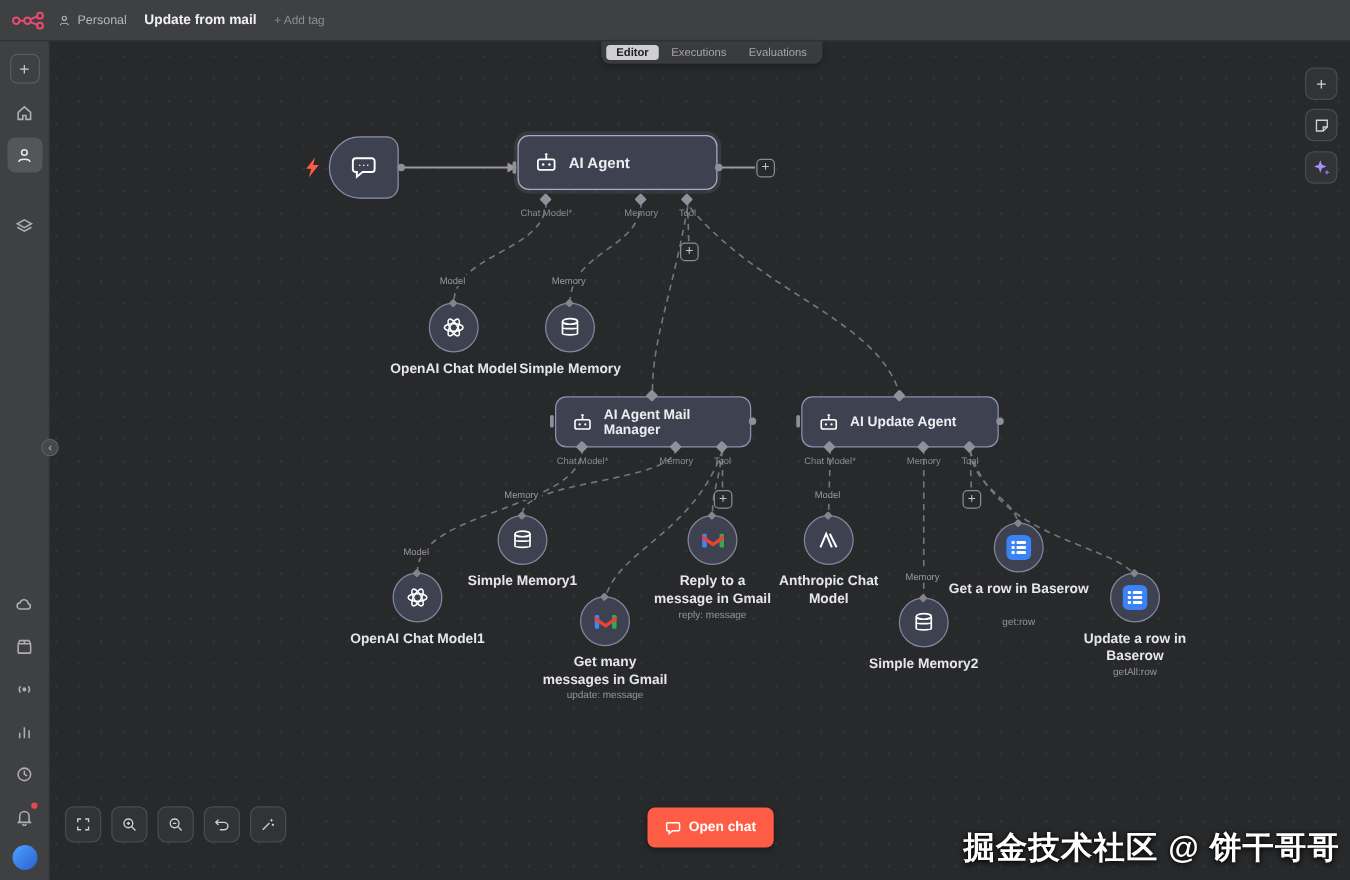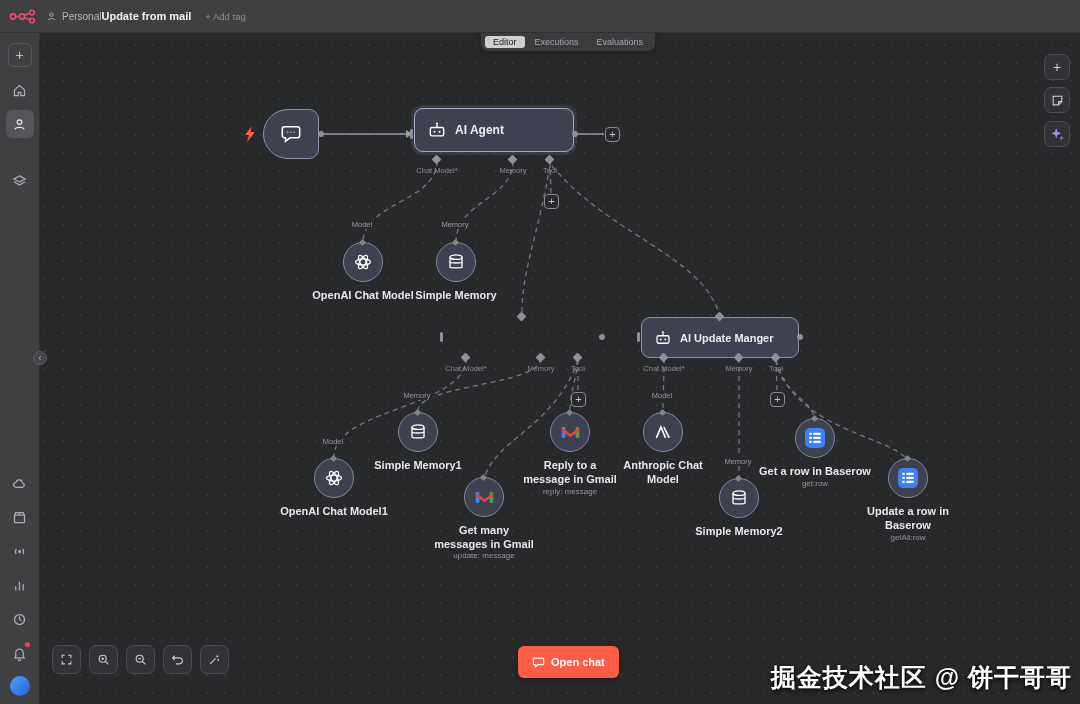--- a/index.html
+++ b/index.html
@@ -16,39 +16,39 @@
   #topbar { position:absolute; top:0; left:0; right:0; height:33px; background:#3f4042;
     border-bottom:1px solid #323334; display:flex; align-items:center; z-index:20; }
   #sidebar { position:absolute; top:33px; left:0; bottom:0; width:40px; background:#3f4042;
     border-right:1px solid #323334; z-index:20; display:flex; flex-direction:column; align-items:center; }
   #footer { position:absolute; left:40px; right:0; bottom:0; height:15px; background:#313234;
     border-top:1px solid #262728; z-index:22; display:flex; align-items:center; }
 
   .hitem { display:flex; align-items:center; gap:5px; }
   #logo { margin:0 10px 0 9px; }
   .crumb { font-size:10px; color:#b6b6ba; }
-  .wf-title { font-size:11px; font-weight:700; color:#f1f1f3; }
+  .wf-title { font-size:11px; font-weight:700; color:#f1f1f3; margin-left:14px; }
   .add-tag { font-size:9.5px; color:#8e8e93; margin-left:14px; }
   #topbar-right { margin-left:auto; display:flex; align-items:center; gap:10px; padding-right:12px; }
   .status-lbl { font-size:10px; color:#c9c9cd; }
   .switch { width:32px; height:16px; border-radius:9px; background:#e8e8ea; position:relative; cursor:pointer; }
   .switch .knob { position:absolute; top:1.5px; right:2px; width:13px; height:13px; border-radius:50%;
     background:#fff; box-shadow:0 1px 2px rgba(0,0,0,.45); }
   .share-btn { background:#ececee; color:#2a2a2c; font-size:10px; font-weight:600;
     border:none; border-radius:5px; padding:4px 13px; cursor:pointer; }
   .saved-lbl { font-size:10px; color:#9a9a9f; }
   .hicon { color:#a9a9ae; display:flex; align-items:center; cursor:pointer; }
   .more-dots { font-size:13px; color:#a9a9ae; letter-spacing:1px; cursor:pointer; }
 
   
   #tabs { position:absolute; top:33px; left:481px; height:18px; z-index:21; display:flex; gap:2px;
     align-items:center; background:#3a3b3d; border-radius:0 0 7px 7px; padding:2px 4px;
     box-shadow:0 2px 5px rgba(0,0,0,.3); }
   .tab { font-size:9px; color:#a5a5aa; padding:1px 8px; border-radius:3px; cursor:pointer; white-space:nowrap; }
-  .tab.active { background:#cfcfd2; color:#202022; font-weight:400; }
+  .tab.active { background:#cfcfd2; color:#202022; font-weight:700; }
 
   
   .sb-btn { width:24px; height:24px; border:1px solid #5a5a5e; border-radius:6px; color:#c7c7cb;
     display:flex; align-items:center; justify-content:center; font-size:14px; margin:10px 0 6px; cursor:pointer; }
   .sb-item { width:28px; height:28px; display:flex; align-items:center; justify-content:center;
     border-radius:6px; margin:3px 0; cursor:pointer; position:relative; }
   .sb-item.active { background:#55565a; }
   .sb-spacer { flex:1; }
   .dot-badge { position:absolute; top:3px; right:4px; width:5px; height:5px; border-radius:50%; background:#e5484d; }
   .avatar { width:20px; height:20px; border-radius:50%; background:linear-gradient(135deg,#4aa3ff,#2b5fd0);
@@ -197,20 +197,32 @@
       <svg class="icon" width="18" height="18" viewBox="0 0 24 24" fill="none" stroke="#fff" stroke-width="1.8">
         <ellipse cx="12" cy="5.5" rx="8" ry="3"></ellipse>
           <path d="M4,5.5 V18.5 C4,20.2 20,20.2 20,18.5 V5.5"></path>
           <path d="M4,12 C4,13.7 20,13.7 20,12"></path>
       </svg>
     </span>
   </div>
   <div class="nlabel" style="left:456px;top:289px;width:110px">Simple Memory</div>
 
   <div class="dia" style="left:518px;top:313px"></div>
+  <div class="rnode" style="left:444px;top:317px;width:157px;height:41px;font-size:11px;font-weight:700">
+    <span>
+      <svg class="icon" width="18" height="18" viewBox="0 0 24 24" fill="none" stroke="#fff" stroke-width="1.7">
+        <rect x="4" y="9" width="16" height="10" rx="2"></rect>
+          <line x1="12" y1="9" x2="12" y2="5.5"></line>
+        <circle cx="12" cy="4.3" r="1.3" fill="#fff" stroke="none"></circle>
+        <circle cx="9" cy="14" r="1.2" fill="#fff" stroke="none"></circle>
+          <circle cx="15" cy="14" r="1.2" fill="#fff" stroke="none"></circle>
+      </svg>
+    </span>
+    <span>AI Agent Mail Manager</span>
+  </div>
   <div class="pin" style="left:440px;top:332px"></div>
   <div class="pdot" style="left:599px;top:334px"></div>
   <div class="dia" style="left:462px;top:354px"></div>
   <div class="dia" style="left:537px;top:354px"></div>
   <div class="dia" style="left:574px;top:354px"></div>
   <div class="portlabel" style="left:466px;top:364px">Chat Model*</div>
   <div class="portlabel" style="left:541px;top:364px">Memory</div>
   <div class="portlabel" style="left:578px;top:364px">Tool</div>
   <div class="plusbox" style="left:571px;top:392px">+</div>
 
@@ -218,21 +230,21 @@
   <div class="rnode" style="left:641px;top:317px;width:158px;height:41px;font-size:11px;font-weight:700">
     <span>
       <svg class="icon" width="18" height="18" viewBox="0 0 24 24" fill="none" stroke="#fff" stroke-width="1.7">
         <rect x="4" y="9" width="16" height="10" rx="2"></rect>
           <line x1="12" y1="9" x2="12" y2="5.5"></line>
         <circle cx="12" cy="4.3" r="1.3" fill="#fff" stroke="none"></circle>
         <circle cx="9" cy="14" r="1.2" fill="#fff" stroke="none"></circle>
           <circle cx="15" cy="14" r="1.2" fill="#fff" stroke="none"></circle>
       </svg>
     </span>
-    <span>AI Update Manger</span>
+    <span>AI Update Agent</span>
   </div>
   <div class="pin" style="left:637px;top:332px"></div>
   <div class="pdot" style="left:797px;top:334px"></div>
   <div class="dia" style="left:660px;top:354px"></div>
   <div class="dia" style="left:735px;top:354px"></div>
   <div class="dia" style="left:772px;top:354px"></div>
   <div class="portlabel" style="left:664px;top:364px">Chat Model*</div>
   <div class="portlabel" style="left:739px;top:364px">Memory</div>
   <div class="portlabel" style="left:776px;top:364px">Tool</div>
   <div class="plusbox" style="left:770px;top:392px">+</div>
@@ -322,21 +334,21 @@
         <rect x="4.2" y="4.8" width="2.6" height="2.3" rx="0.8" fill="#fff"></rect>
           <rect x="8.2" y="4.8" width="7.6" height="2.3" rx="0.8" fill="#fff"></rect>
         <rect x="4.2" y="8.8" width="2.6" height="2.3" rx="0.8" fill="#fff"></rect>
           <rect x="8.2" y="8.8" width="7.6" height="2.3" rx="0.8" fill="#fff"></rect>
         <rect x="4.2" y="12.8" width="2.6" height="2.3" rx="0.8" fill="#fff"></rect>
           <rect x="8.2" y="12.8" width="7.6" height="2.3" rx="0.8" fill="#fff"></rect>
       </svg>
     </span>
   </div>
   <div class="nlabel" style="left:815px;top:465px;width:124px">Get a row in Baserow</div>
-  <div class="oplabel" style="left:815px;top:479px;width:80px">get:row</div>
+  <div class="oplabel" style="left:815px;top:493px;width:80px">get:row</div>
 
   <div class="dia sm" style="left:905px;top:456px"></div>
   <div class="cnode" style="left:888px;top:458px">
     <span>
       <svg class="icon" width="20" height="20" viewBox="0 0 20 20">
         <rect width="20" height="20" rx="5" fill="#3b82f6"></rect>
         <rect x="4.2" y="4.8" width="2.6" height="2.3" rx="0.8" fill="#fff"></rect>
           <rect x="8.2" y="4.8" width="7.6" height="2.3" rx="0.8" fill="#fff"></rect>
         <rect x="4.2" y="8.8" width="2.6" height="2.3" rx="0.8" fill="#fff"></rect>
           <rect x="8.2" y="8.8" width="7.6" height="2.3" rx="0.8" fill="#fff"></rect>

